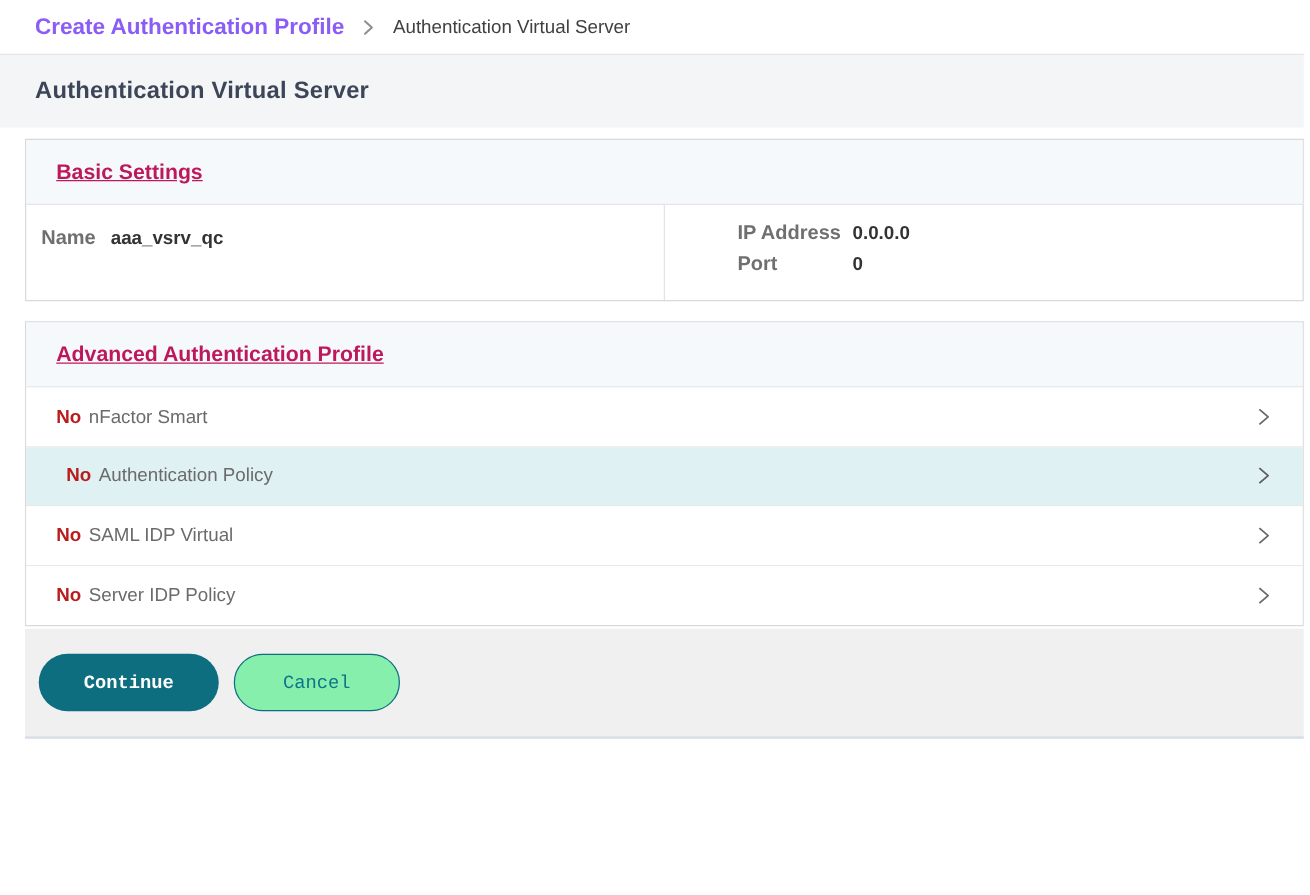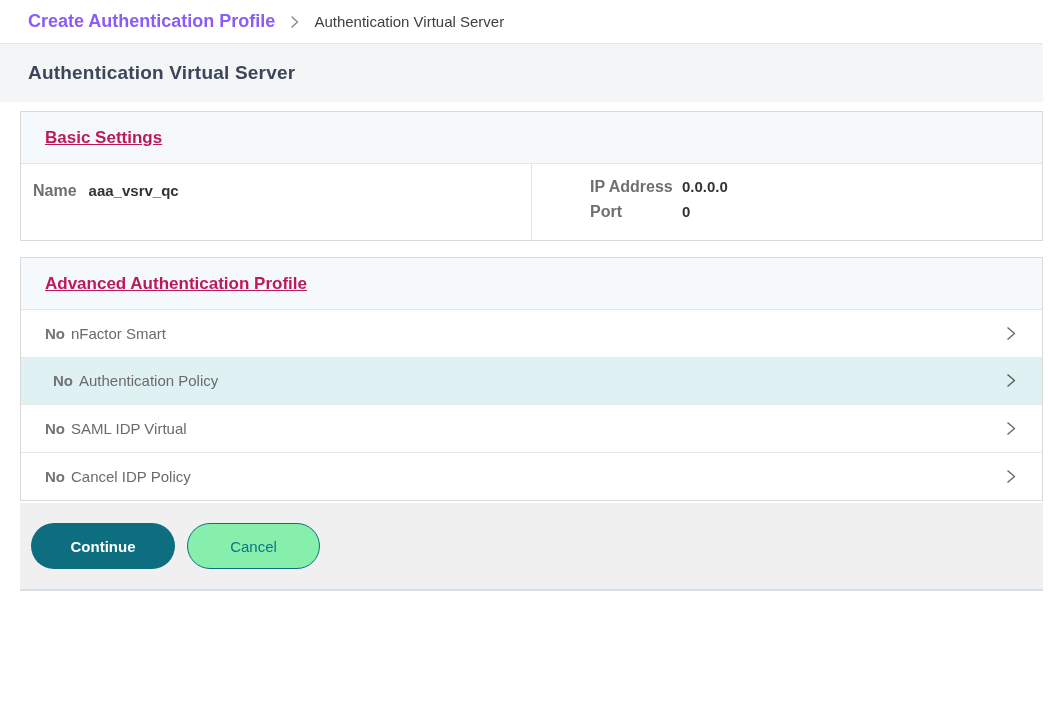--- a/index.html
+++ b/index.html
@@ -35,27 +35,27 @@
   .basic-col1 .field-label { margin-right:12px; }
   .kv-row { display:flex; align-items:baseline; margin-bottom:7px;margin-left:44px; }
   .kv-row .field-label { width:92px; }
 
   
   .policy-row { height:47.5px; display:flex; align-items:center; justify-content:space-between;
     padding:0 24px; border-bottom:1px solid #e8e8e8; cursor:pointer; background:#fff; }
   .policy-row:last-child { border-bottom:none; }
   .policy-row.highlighted { background:#dff1f3;padding-left:32px; }
   .policy-text { font-size:15px; color:#6b6b6b; }
-  .policy-no { color:#737373; font-weight:700; margin-right:6px; }
+  .policy-no { color:#b91c1c; font-weight:700; margin-right:6px; }
   .chev { display:flex; align-items:center; }
 
   
   .footer-band { margin-top:2px; width:1023px; height:88px; background:#f0f0f0;
     border-bottom:2px solid #d7dfe8; display:flex; align-items:center; padding-left:11px; }
-  .btn { height:46px; border-radius:23px; font-size:15px; font-family:Liberation Sans, sans-serif;
+  .btn { height:46px; border-radius:23px; font-size:15px; font-family:Liberation Mono, monospace;
     display:inline-flex; align-items:center; justify-content:center; cursor:pointer; }
   .btn-continue { width:144px; background:#0d6e80; color:#fff; font-weight:700; border:none; }
   .btn-cancel { width:133px; margin-left:12px; background:#86efac; color:#0d7489;
     border:1.5px solid #0d6e80; font-weight:400; }
 </style>
 </head>
 <body>
 
 <div id="app">
 
@@ -130,21 +130,21 @@
         </span>
         <span class="chev">
           <svg width="15" height="17" viewBox="0 0 15 17">
               <polyline points="4.5,2.5 11.5,8.5 4.5,14.5" fill="none" stroke="#6b6b6b" stroke-width="1.5" stroke-linejoin="round"></polyline>
             </svg>
         </span>
       </div>
 
       <div class="policy-row">
         <span class="policy-text">
-          <span class="policy-no">No</span><span>Cancel IDP Policy</span>
+          <span class="policy-no">No</span><span>Server IDP Policy</span>
         </span>
         <span class="chev">
           <svg width="15" height="17" viewBox="0 0 15 17">
               <polyline points="4.5,2.5 11.5,8.5 4.5,14.5" fill="none" stroke="#6b6b6b" stroke-width="1.5" stroke-linejoin="round"></polyline>
             </svg>
         </span>
       </div>
 
     </div>
 

